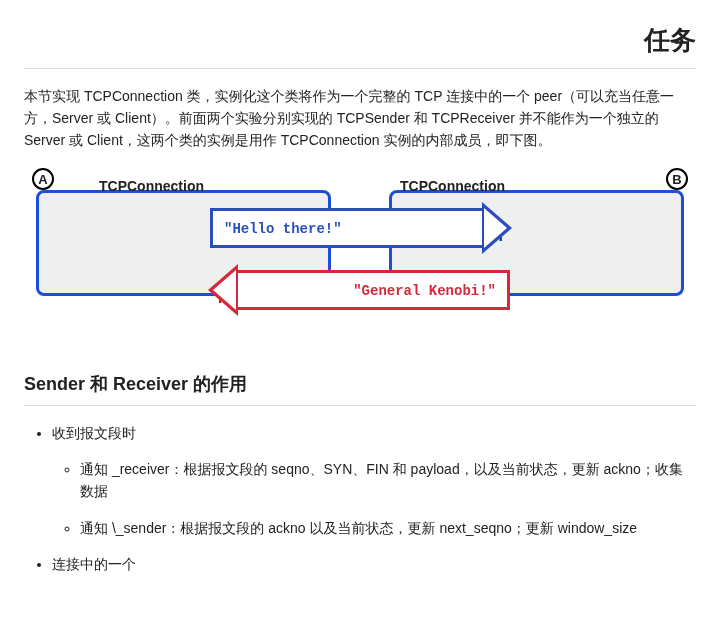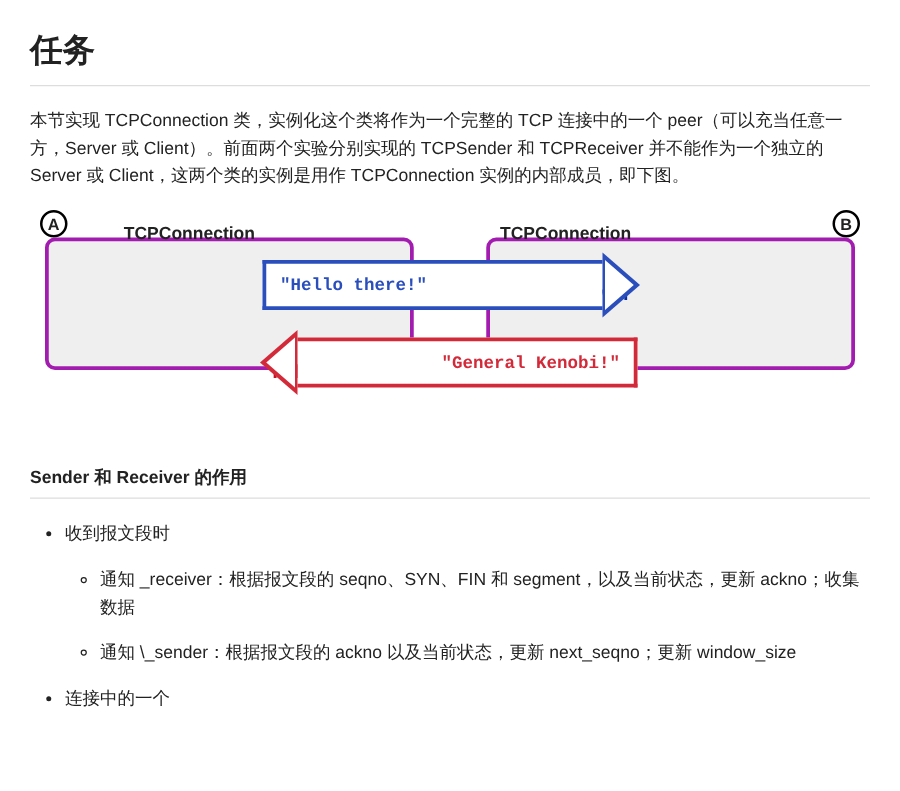--- a/index.html
+++ b/index.html
@@ -5,24 +5,24 @@
   * { box-sizing: border-box; }
   body {
     margin: 0;
     padding: 20px 24px;
     font-family: -apple-system, BlinkMacSystemFont, "Segoe UI", Arial, sans-serif;
     color: #222;
     font-size: 14px;
     line-height: 1.6;
     width: 720px;
   }
-  h1 { font-size: 26px; font-weight: 700; margin: 0 0 6px 0; }
+  h1 { font-size: 26px; font-weight: 700; margin: 0 0 6px 0; text-align: right; }
   .hr { border-top: 1px solid #ddd; margin: 6px 0 16px 0; }
   p.intro { margin: 0 0 18px 0; }
-  h2 { font-size: 14px; font-weight: 600; margin: 30px 0 4px 0; }
+  h2 { font-size: 18px; font-weight: 600; margin: 30px 0 4px 0; }
   ul { padding-left: 28px; margin: 6px 0; }
   li { margin: 14px 0; }
   .sub { list-style-type: circle; }
 
   
   .diagram {
     position: relative;
     margin: 10px auto 28px auto;
     width: 660px;
     height: 170px;
@@ -39,21 +39,21 @@
     line-height: 20px;
     background: #fff;
   }
   .circle.a { left: 2px; }
   .circle.b { right: 2px; }
   .box {
     position: absolute;
     top: 20px;
     width: 295px;
     height: 106px;
-    border: 3px solid #a21caf;
+    border: 3px solid #1d4ed8;
     border-radius: 8px;
     background: #efefef;
   }
   .box.left { left: 6px; }
   .box.right { right: 6px; }
   .box-title {
     position: absolute;
     top: -18px;
     font-weight: 700;
     font-size: 14px;
@@ -168,20 +168,20 @@
   </div>
 </div>
 
 <h2>Sender 和 Receiver 的作用</h2>
 <div class="hr"></div>
 
 <ul>
   <li>
     <span>收到报文段时</span>
     <ul class="sub">
-      <li>通知 _receiver：根据报文段的 seqno、SYN、FIN 和 segment，以及当前状态，更新 ackno；收集数据</li>
+      <li>通知 _receiver：根据报文段的 seqno、SYN、FIN 和 payload，以及当前状态，更新 ackno；收集数据</li>
       <li>通知 \_sender：根据报文段的 ackno 以及当前状态，更新 next_seqno；更新 window_size</li>
     </ul>
   </li>
   <li>
     <span>连接中的一个</span>
   </li>
 </ul>
 
 </body></html>

